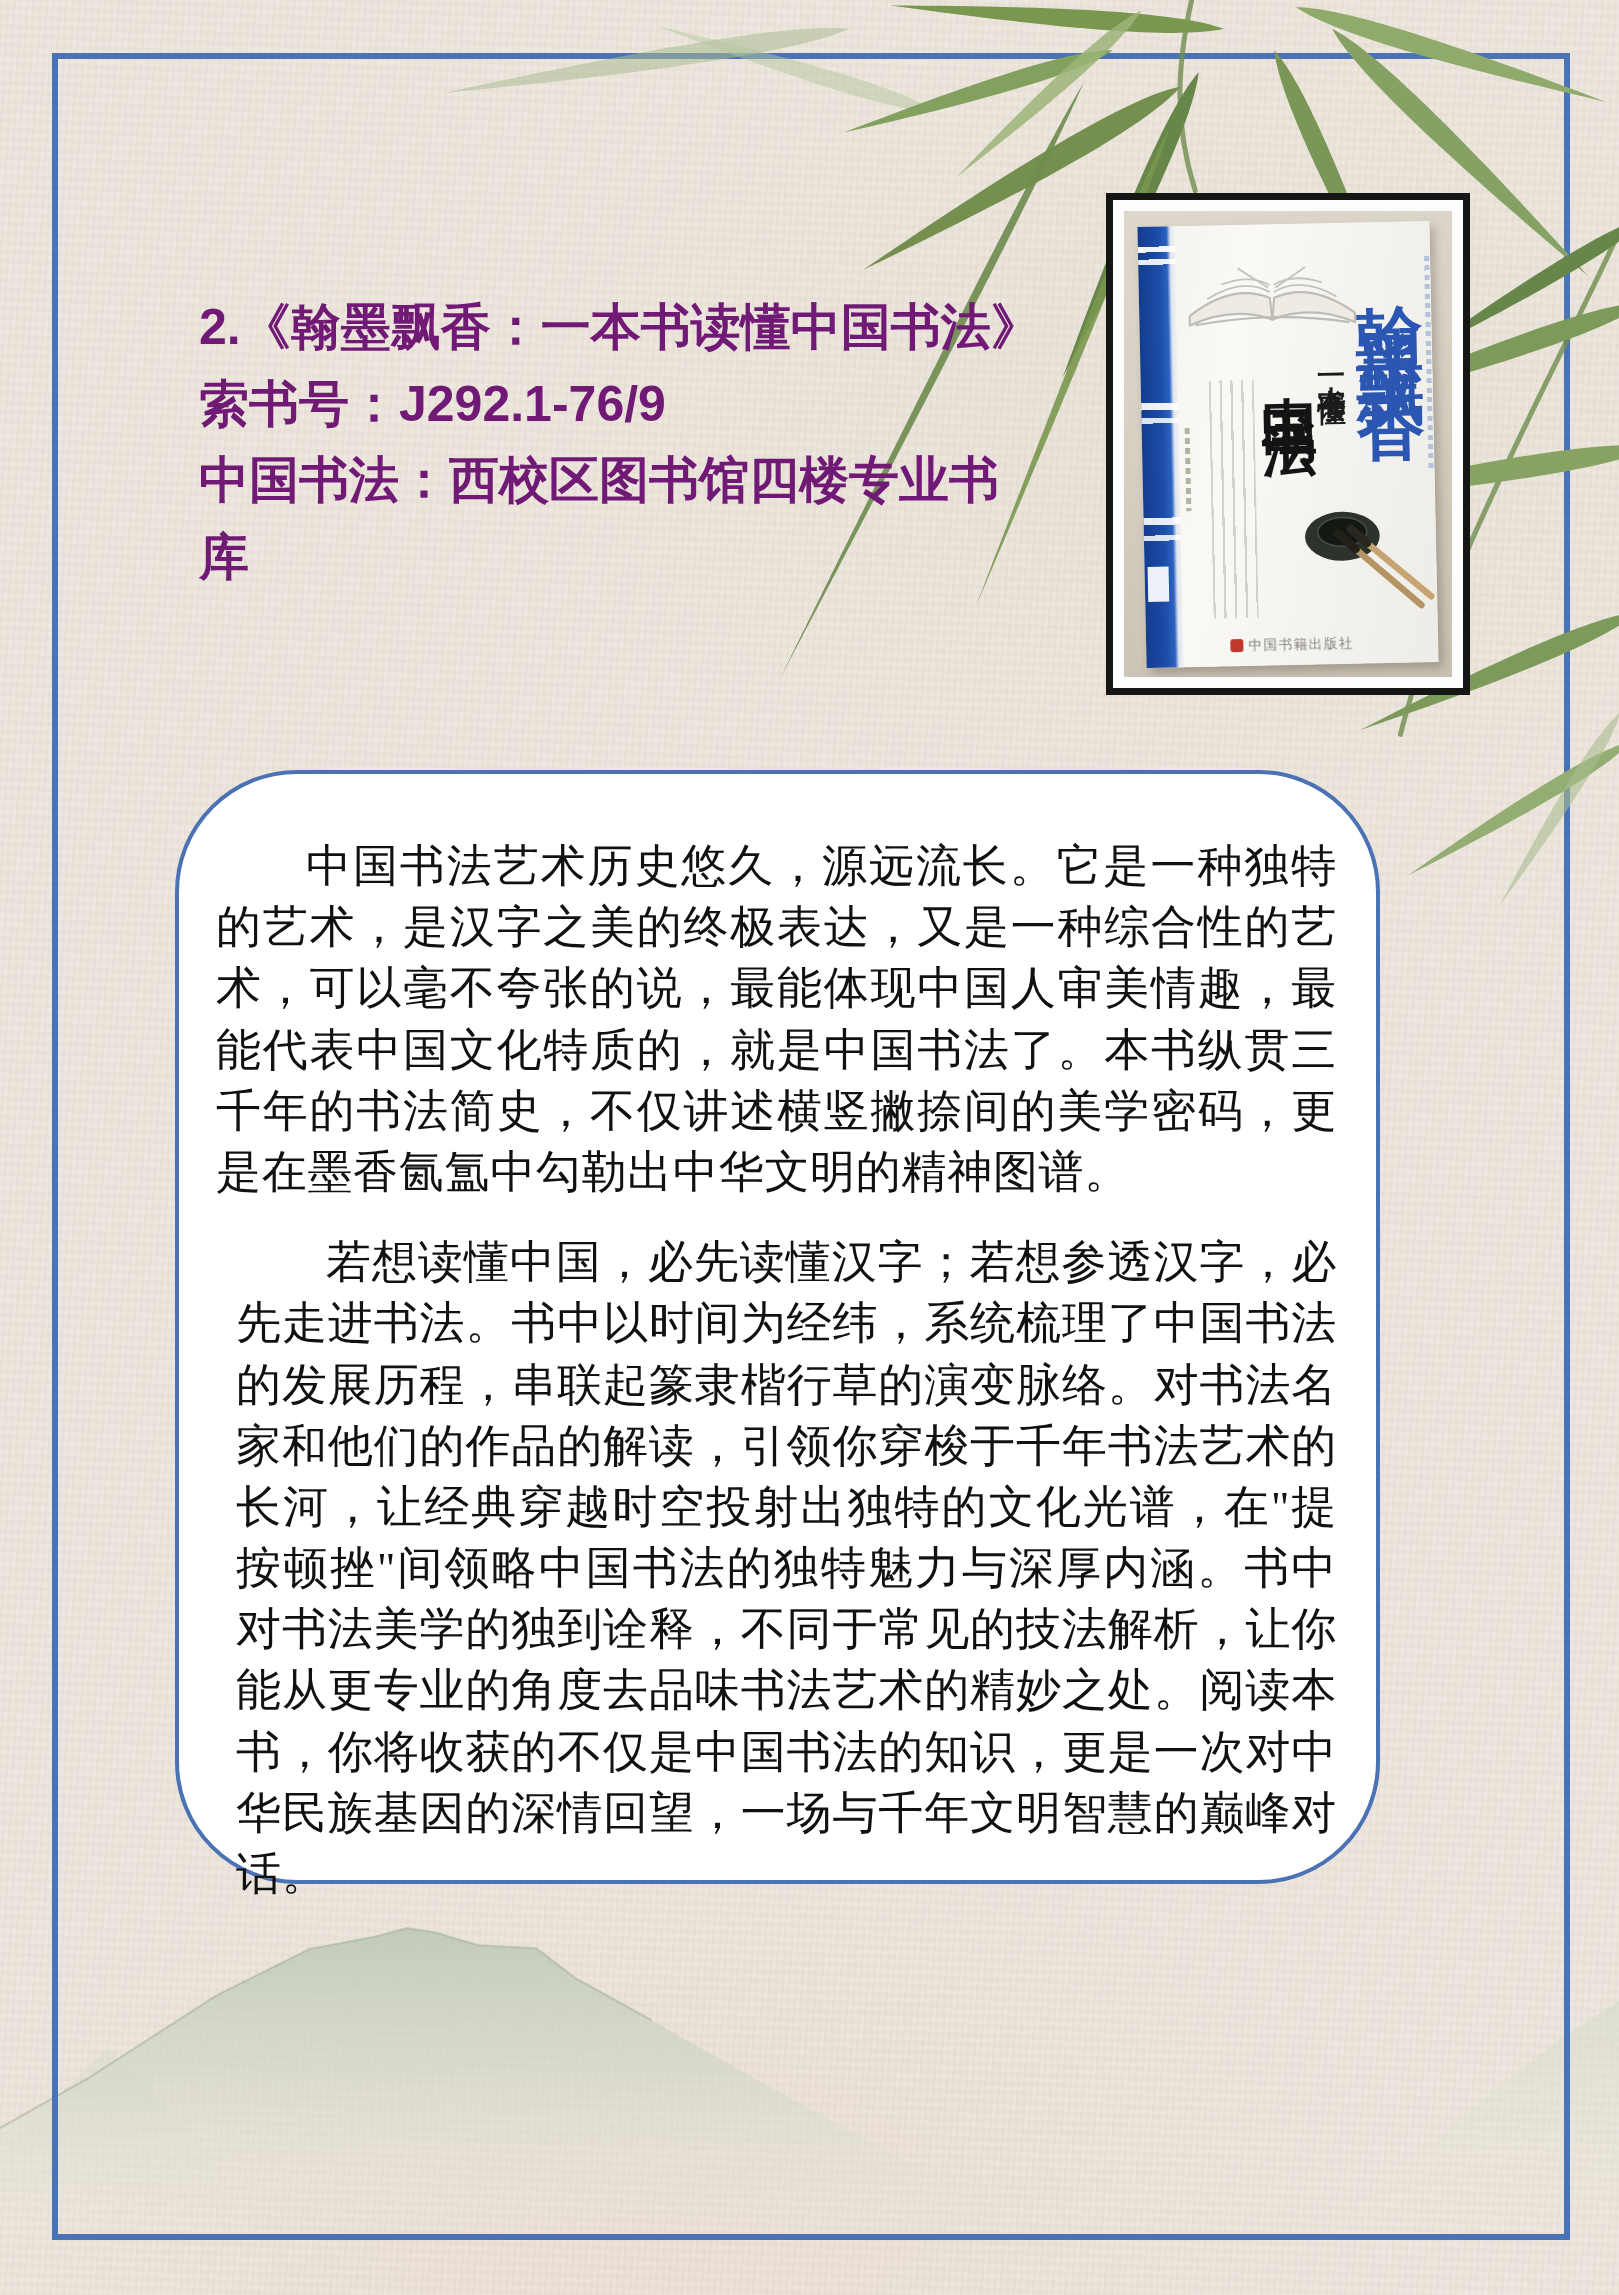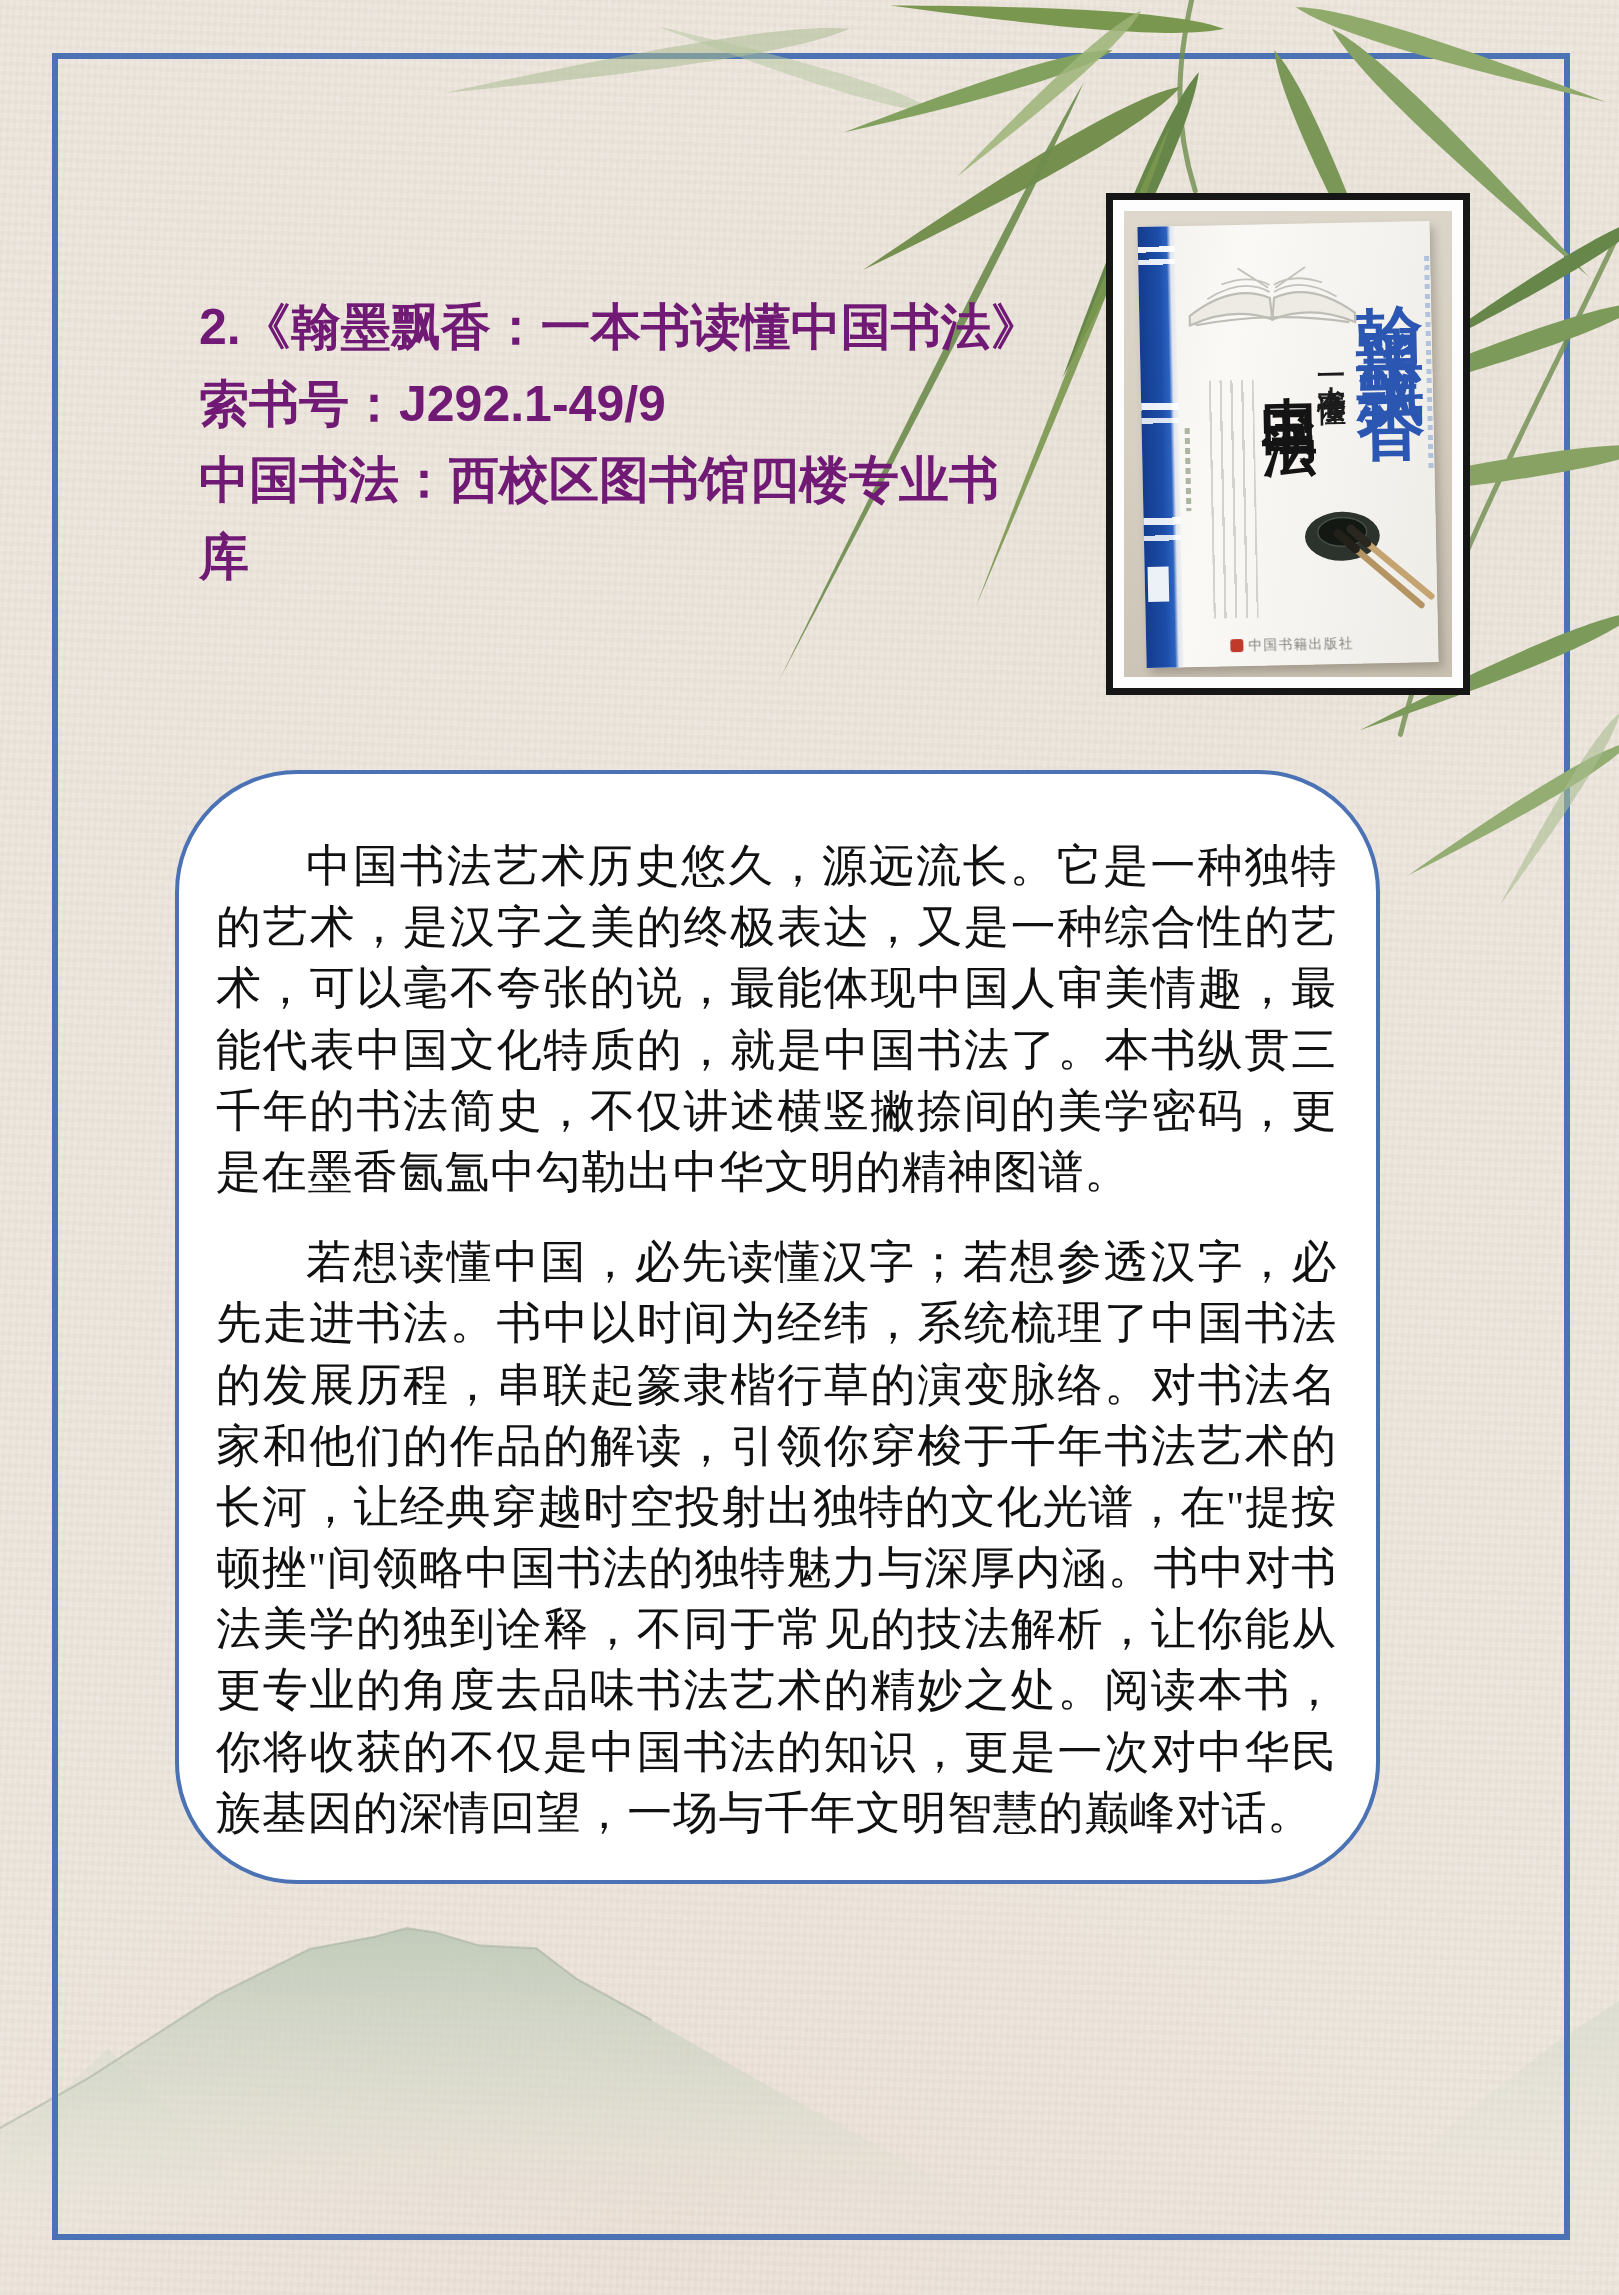--- a/index.html
+++ b/index.html
@@ -50,21 +50,21 @@
   .publisher{position:absolute;left:50%;bottom:11.5px;transform:translateX(-50%);
          display:flex;align-items:center;gap:5px;filter:blur(0.5px);}
   .pub-icon{width:13px;height:13px;border-radius:2.9px;background:#c0392b;flex:0 0 auto;}
   .pub-name{font-size:13.7px;color:#84827c;letter-spacing:1.4px;white-space:nowrap;}
   
   .descbox{position:absolute;left:175px;top:770px;width:1205px;height:1114px;box-sizing:border-box;
          background:#ffffff;border:4.3px solid #4a72b4;border-radius:122px;z-index:4;
          padding:62px 39px 12px 37px;}
   .descbox p{margin:0;font-family:"Liberation Serif",serif;font-size:45px;line-height:1.36;color:#111;
          text-align:justify;text-indent:2em;letter-spacing:0.7px;}
-  .descbox p + p{margin-top:29px;}
+  .descbox p + p{margin-top:29px;margin-left:20px;}
 </style>
 </head>
 <body>
 
 <div class="page">
 
   <svg class="mountains" viewBox="0 2500 2250 689" preserveAspectRatio="none">
     <defs>
       <linearGradient id="mgrad" gradientUnits="userSpaceOnUse" x1="0" y1="2640" x2="0" y2="3120">
         <stop offset="0" stop-color="#b9c6b4" stop-opacity=".95"></stop>
@@ -107,21 +107,21 @@
     <use href="#leaf" fill="#67864a" transform="translate(2290,300) rotate(149) scale(1.25,1.05)"></use>
     <use href="#leaf" fill="#7c9a59" transform="translate(2285,420) rotate(161) scale(1.55,1.3)"></use>
     <use href="#leaf" fill="#87a263" transform="translate(2300,620) rotate(171) scale(1.75,1.4)"></use>
     <use href="#leaf" fill="#7c9a59" transform="translate(2275,850) rotate(157) scale(1.4,1.2)"></use>
     <use href="#leaf" fill="#93ad72" transform="translate(2265,1030) rotate(149) scale(1.2,1)"></use>
     <use href="#leaf" fill="#a9bc8f" opacity=".6" transform="translate(2250,990) rotate(122) scale(1.05,0.9)"></use>
   </svg>
 
   <div class="header">
     <div class="nowrap">2.《翰墨飘香：一本书读懂中国书法》</div>
-    <div class="nowrap">索书号：J292.1-49/9</div>
+    <div class="nowrap">索书号：J292.1-76/9</div>
     <div>中国书法：西校区图书馆四楼专业书库</div>
   </div>
 
   <div class="cover">
     <div class="cover-photo">
       <div class="book">
         <div class="spine"></div>
         <svg class="openbook" width="180" height="79" viewBox="0 0 250 110">
           <path d="M10,85 Q70,40 122,62 L125,92 Q70,72 10,98 Z" fill="#edebe4" stroke="#bdbdb6" stroke-width="3"></path>
           <path d="M240,85 Q180,40 128,62 L125,92 Q180,72 240,98 Z" fill="#edebe4" stroke="#bdbdb6" stroke-width="3"></path>

